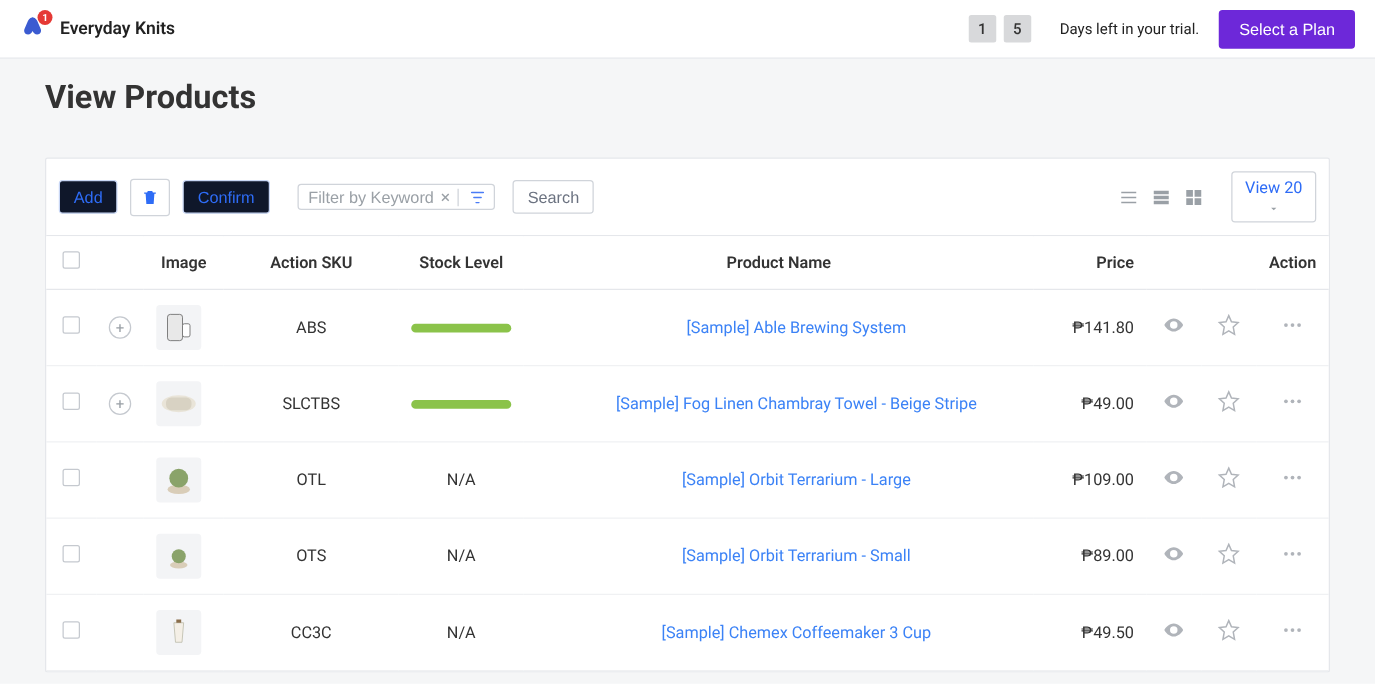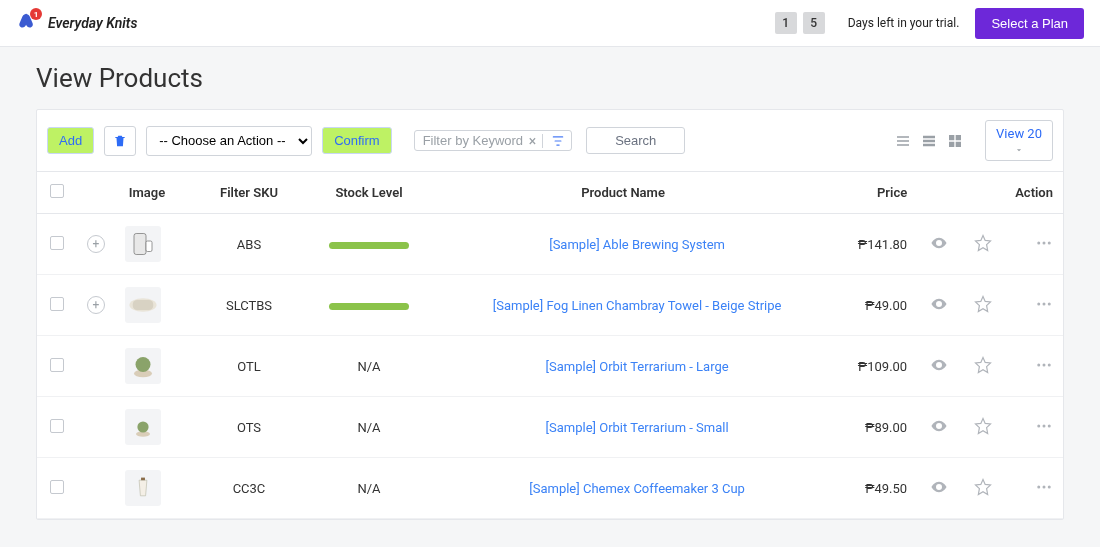--- a/index.html
+++ b/index.html
@@ -4,43 +4,43 @@
 <style>
 * { box-sizing: border-box; margin: 0; padding: 0; }
 body { font-family: -apple-system, BlinkMacSystemFont, "Segoe UI", Roboto, sans-serif; font-size: 13px; color: #333; background: #f5f6f7; width: 1100px; }
 
 
 .topbar { height: 47px; background: #fff; border-bottom: 1px solid #e5e7eb; display: flex; align-items: center; padding: 0 16px; }
 .logo-wrap { display: flex; align-items: center; gap: 10px; }
 .logo-icon { width: 22px; height: 22px; position: relative; }
 .logo-icon svg { width: 22px; height: 22px; }
 .logo-badge { position:absolute; top:-4px; right:-4px; width:12px; height:12px; border-radius:50%; background:#e53935; color:#fff; font-size:8px; display:flex; align-items:center; justify-content:center; font-weight:bold;}
-.brand { font-weight:600; font-size:14px; color:#222;font-style:italic;}
+.brand { font-weight:600; font-size:14px; color:#222;}
 .topbar-spacer { flex:1;}
 .trial { display:flex; align-items:center; gap:6px; margin-right:16px;}
 .trial-box { width:22px; height:22px; background:#d8d9db; color:#333; display:flex; align-items:center; justify-content:center; font-size:12px; border-radius:2px; font-weight:500;}
 .trial-text { font-size:12px; color:#222; margin-left:4px;padding-left:13px;}
 .btn-primary-h { background:#6d28d9; color:#fff; border:none; padding:8px 16px; font-size:13px; border-radius:3px; cursor:pointer;}
 
 
 .page { padding: 16px 36px 0 36px;}
-.page-title { font-size:26px; font-weight:400; color:#333; margin-bottom:16px;}
+.page-title { font-size:26px; font-weight:700; color:#333; margin-bottom:33px;}
 
 
 .tabs { display:flex; gap:28px; border-bottom:1px solid #e5e7eb; margin-bottom:20px;}
 .tab { padding: 6px 0 10px 0; font-size:13px; color:#9aa0a6; cursor:pointer; }
 .tab.active { color:#2e6cf6; border-bottom:3px solid #2e6cf6; margin-bottom:-1px;}
 
 
 .panel { background:#fff; border:1px solid #e5e7eb; border-radius:2px;}
 
 
 .toolbar { display:flex; align-items:center; padding:10px 10px; gap:10px; border-bottom:1px solid #e5e7eb;}
-.btn-outline { border:1px solid #c9d7f5; background:#bef264; color:#2e6cf6; padding:5px 11px; border-radius:3px; cursor:pointer; font-size:13px;}
-.btn-plain { border:1px solid #d0d4da; background:#fff; color:#6b7280; padding:5px 28px; border-radius:3px; cursor:pointer; font-size:13px;}
+.btn-outline { border:1px solid #c9d7f5; background:#0f172a; color:#2e6cf6; padding:5px 11px; border-radius:3px; cursor:pointer; font-size:13px;}
+.btn-plain { border:1px solid #d0d4da; background:#fff; color:#6b7280; padding:5px 11px; border-radius:3px; cursor:pointer; font-size:13px;}
 .icon-btn { width:32px; height:30px; display:flex; align-items:center; justify-content:center; border:1px solid #d0d4da; background:#fff; border-radius:3px; cursor:pointer;}
 .icon-btn.blue svg { fill:#2e6cf6; }
 select.action { height:30px; border:1px solid #d0d4da; background:#fff; padding:0 8px; font-size:13px; border-radius:3px; min-width:150px;}
 .filter-wrap { display:flex; align-items:center; border:1px solid #d0d4da; border-radius:3px; height:21px; padding:0 6px 0 8px; margin-left:12px;}
 .filter-wrap input { border:none; outline:none; font-size:13px; width:100px; color:#333;}
 .filter-wrap input::placeholder { color:#9aa0a6;}
 .filter-x { color:#9aa0a6; font-size:14px; padding:0 6px; cursor:pointer;}
 .filter-funnel { border-left:1px solid #d0d4da; padding-left:8px; display:flex; align-items:center;}
 .toolbar-spacer { flex:1;}
 .view-icons { display:flex; gap:10px; align-items:center; margin-right:12px;}
@@ -59,21 +59,21 @@
 .link { color:#3b82f6; cursor:pointer;padding-left:28px;}
 .col-check { width:40px; text-align:center;}
 .col-expand { width:30px;}
 .col-img { width:64px;}
 .col-sku { width:140px;}
 .col-stock { width:100px;}
 .col-name { }
 .col-price { width:90px; text-align:right;}
 .col-eye { width:44px; text-align:center;}
 .col-star { width:44px; text-align:center;}
-.col-more { width:50px; text-align:right;}
+.col-more { width:50px; text-align:center;}
 .expand-btn { width:18px;height:18px;border-radius:50%;border:1px solid #c5c9cf;display:inline-flex;align-items:center;justify-content:center;color:#9aa0a6;font-size:12px;cursor:pointer;}
 .eye,.star,.more { cursor:pointer; display:inline-flex;}
 .eye svg,.star svg,.more svg { fill:#b0b4ba;}
 th.col-price,td.col-price{text-align:right;}
 </style>
 </head>
 <body>
 
 <div class="topbar">
   <div class="logo-wrap">
@@ -100,23 +100,20 @@
 
   <div class="panel">
 
     <div class="toolbar">
       <button class="btn-outline">Add</button>
       <div class="icon-btn blue">
         <svg width="14" height="14" viewBox="0 0 24 24">
             <path d="M6 7h12l-1 14H7L6 7zm3-4h6l1 2h4v2H4V5h4l1-2z"></path>
           </svg>
       </div>
-      <select class="action">
-        <option>-- Choose an Action --</option>
-      </select>
       <button class="btn-outline">Confirm</button>
 
       <div class="filter-wrap">
         <input placeholder="Filter by Keyword" style="">
         <span class="filter-x">×</span>
         <span class="filter-funnel">
           <svg width="14" height="14" viewBox="0 0 24 24" fill="#4a7cf6">
               <path d="M4 5h16M7 12h10M10 19h4" stroke="#4a7cf6" stroke-width="2" stroke-linecap="round"></path>
             </svg>
         </span>
@@ -148,21 +145,21 @@
           </svg>
       </div>
     </div>
 
     <table>
       <thead>
         <tr>
           <th class="col-check"><span class="chk"></span></th>
           <th class="col-expand"></th>
           <th class="col-img">Image</th>
-          <th class="col-sku">Filter SKU</th>
+          <th class="col-sku">Action SKU</th>
           <th class="col-stock">Stock Level</th>
           <th class="col-name">Product Name</th>
           <th class="col-price">Price</th>
           <th class="col-eye"></th>
           <th class="col-star"></th>
           <th class="col-more">Action</th>
         </tr>
       </thead>
       <tbody id="tbody">
           <tr>

